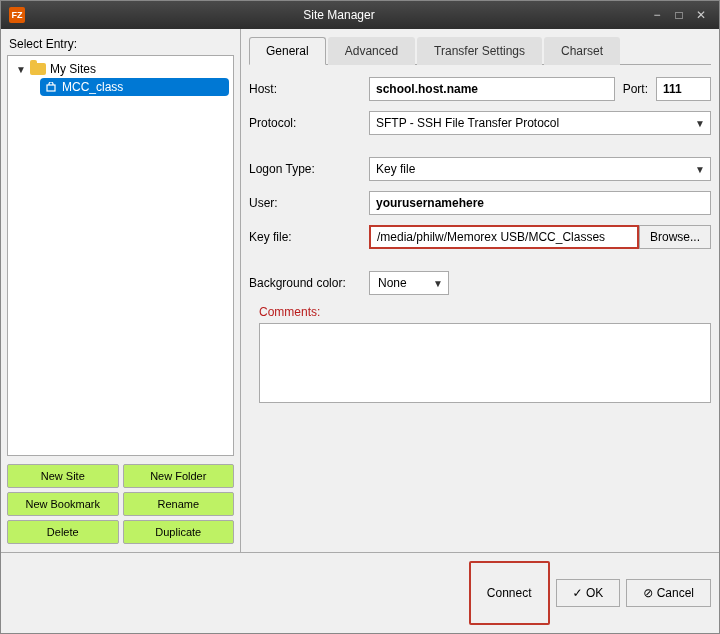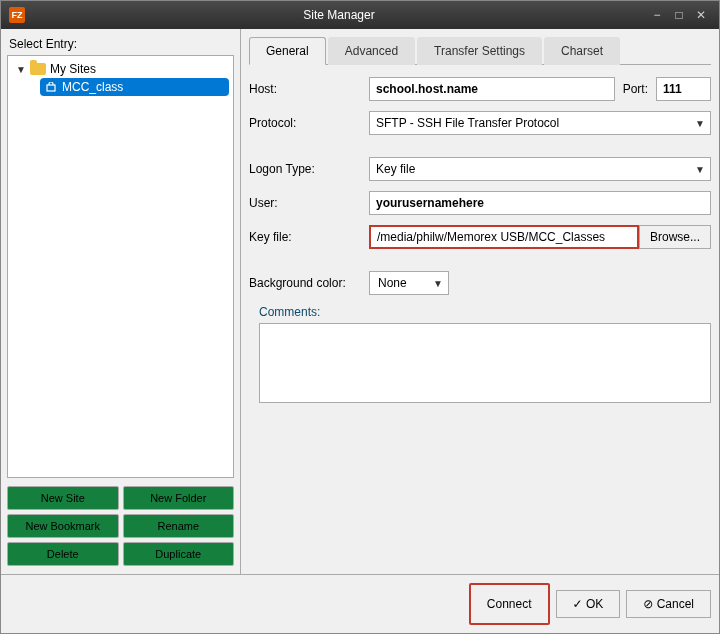--- a/index.html
+++ b/index.html
@@ -156,21 +156,21 @@
     
     .button-row {
       display: grid;
       grid-template-columns: 1fr 1fr;
       gap: 4px;
       padding: 8px 6px;
     }
     
     .btn {
       padding: 5px 16px;
-      background: #15803d;
+      background: #bef264;
       border: 1px solid #aaa;
       cursor: pointer;
       font-size: 11px;
       color: #000;
       border-radius: 2px;
       text-align: center;
     }
     
     .right-panel {
       flex: 1;
@@ -320,21 +320,21 @@
       background: white;
       font-size: 12px;
       height: 24px;
       appearance: none;
       cursor: pointer;
       min-width: 80px;
     }
     
     .comments-label {
       font-size: 12px;
-      color: #0c4a6e;
+      color: #b91c1c;
       margin-bottom: 4px;
     }
     
     .comments-area {
       width: 100%;
       border: 1px solid #aaa;
       background: white;
       font-size: 12px;
       resize: none;
       padding: 4px;
@@ -346,21 +346,21 @@
       justify-content: flex-end;
       align-items: center;
       padding: 8px;
       border-top: 1px solid #aaa;
       gap: 6px;
       background: #f0f0f0;
       flex-shrink: 0;
     }
     
     .connect-btn {
-      padding: 12px 16px;
+      padding: 23px 16px;
       background: #f0f0f0;
       border: 2px solid #c0392b;
       cursor: pointer;
       font-size: 12px;
       border-radius: 2px;
     }
     
     .ok-btn {
       padding: 6px 16px;
       background: #f0f0f0;

